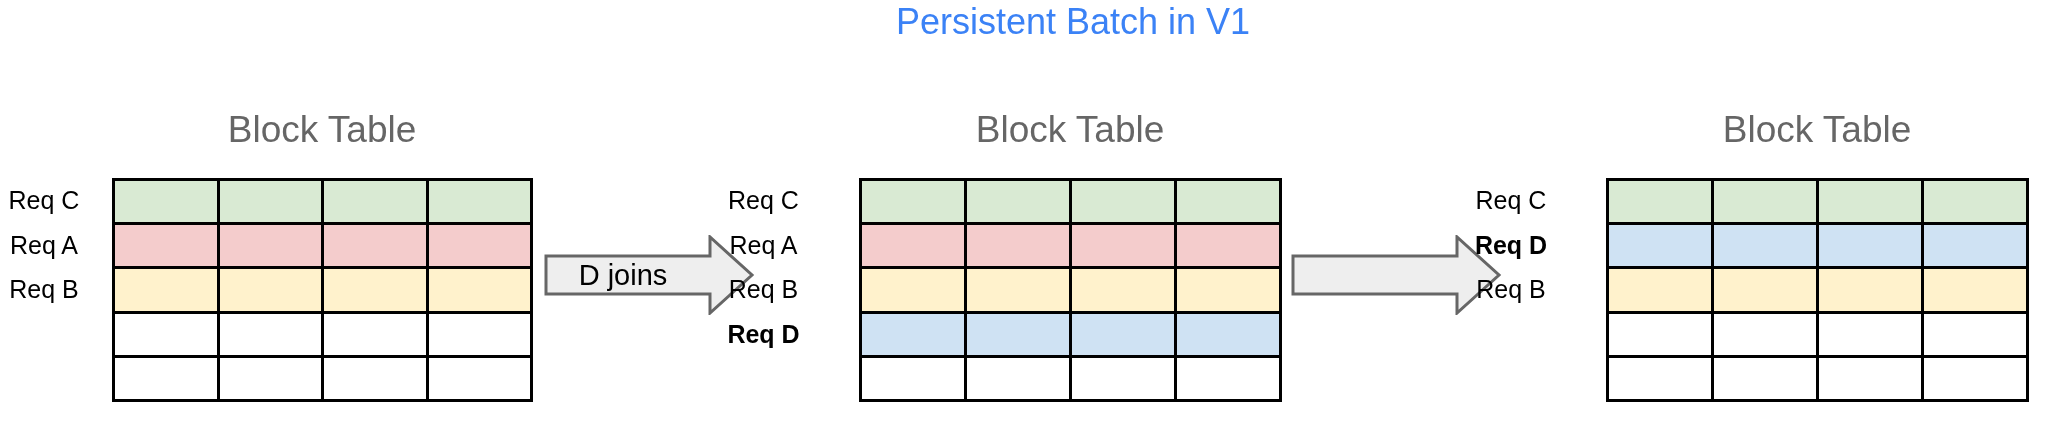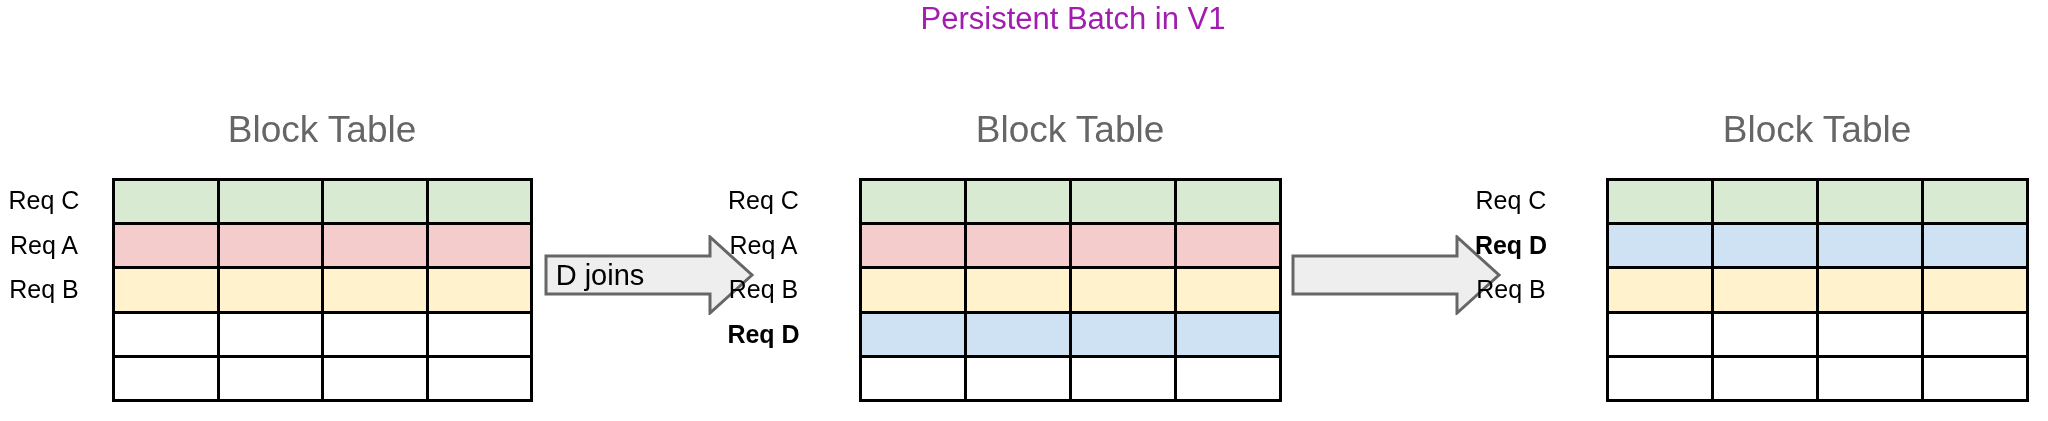--- a/index.html
+++ b/index.html
@@ -9,23 +9,23 @@
     height: 421px;
     background: #ffffff;
     font-family: "Liberation Sans", sans-serif;
     overflow: hidden;
   }
   .main-title {
     position: absolute;
     top: 0px;
     left: 1073px;
     transform: translateX(-50%);
-    font-size: 31px;
+    font-size: 36px;
     line-height: 1.2;
-    color: #a21caf;
+    color: #3b82f6;
     white-space: nowrap;
   }
   .block-title {
     position: absolute;
     top: 108px;
     transform: translateX(-50%);
     font-size: 37px;
     line-height: 1.2;
     color: #666666;
     white-space: nowrap;
@@ -79,21 +79,21 @@
     top: 256px;
     width: 166px;
     height: 38px;
     display: flex;
     align-items: center;
     justify-content: center;
     font-size: 29px;
     color: #000000;
     white-space: nowrap;
   }
-  .al-1 { left: 517px; }
+  .al-1 { left: 540px; }
   .al-2 { left: 1293px; }
 </style>
 </head>
 <body>
 
 <div class="canvas">
 
   <div class="main-title">Persistent Batch in V1</div>
 
   <div class="block-title bt-1">Block Table</div>

